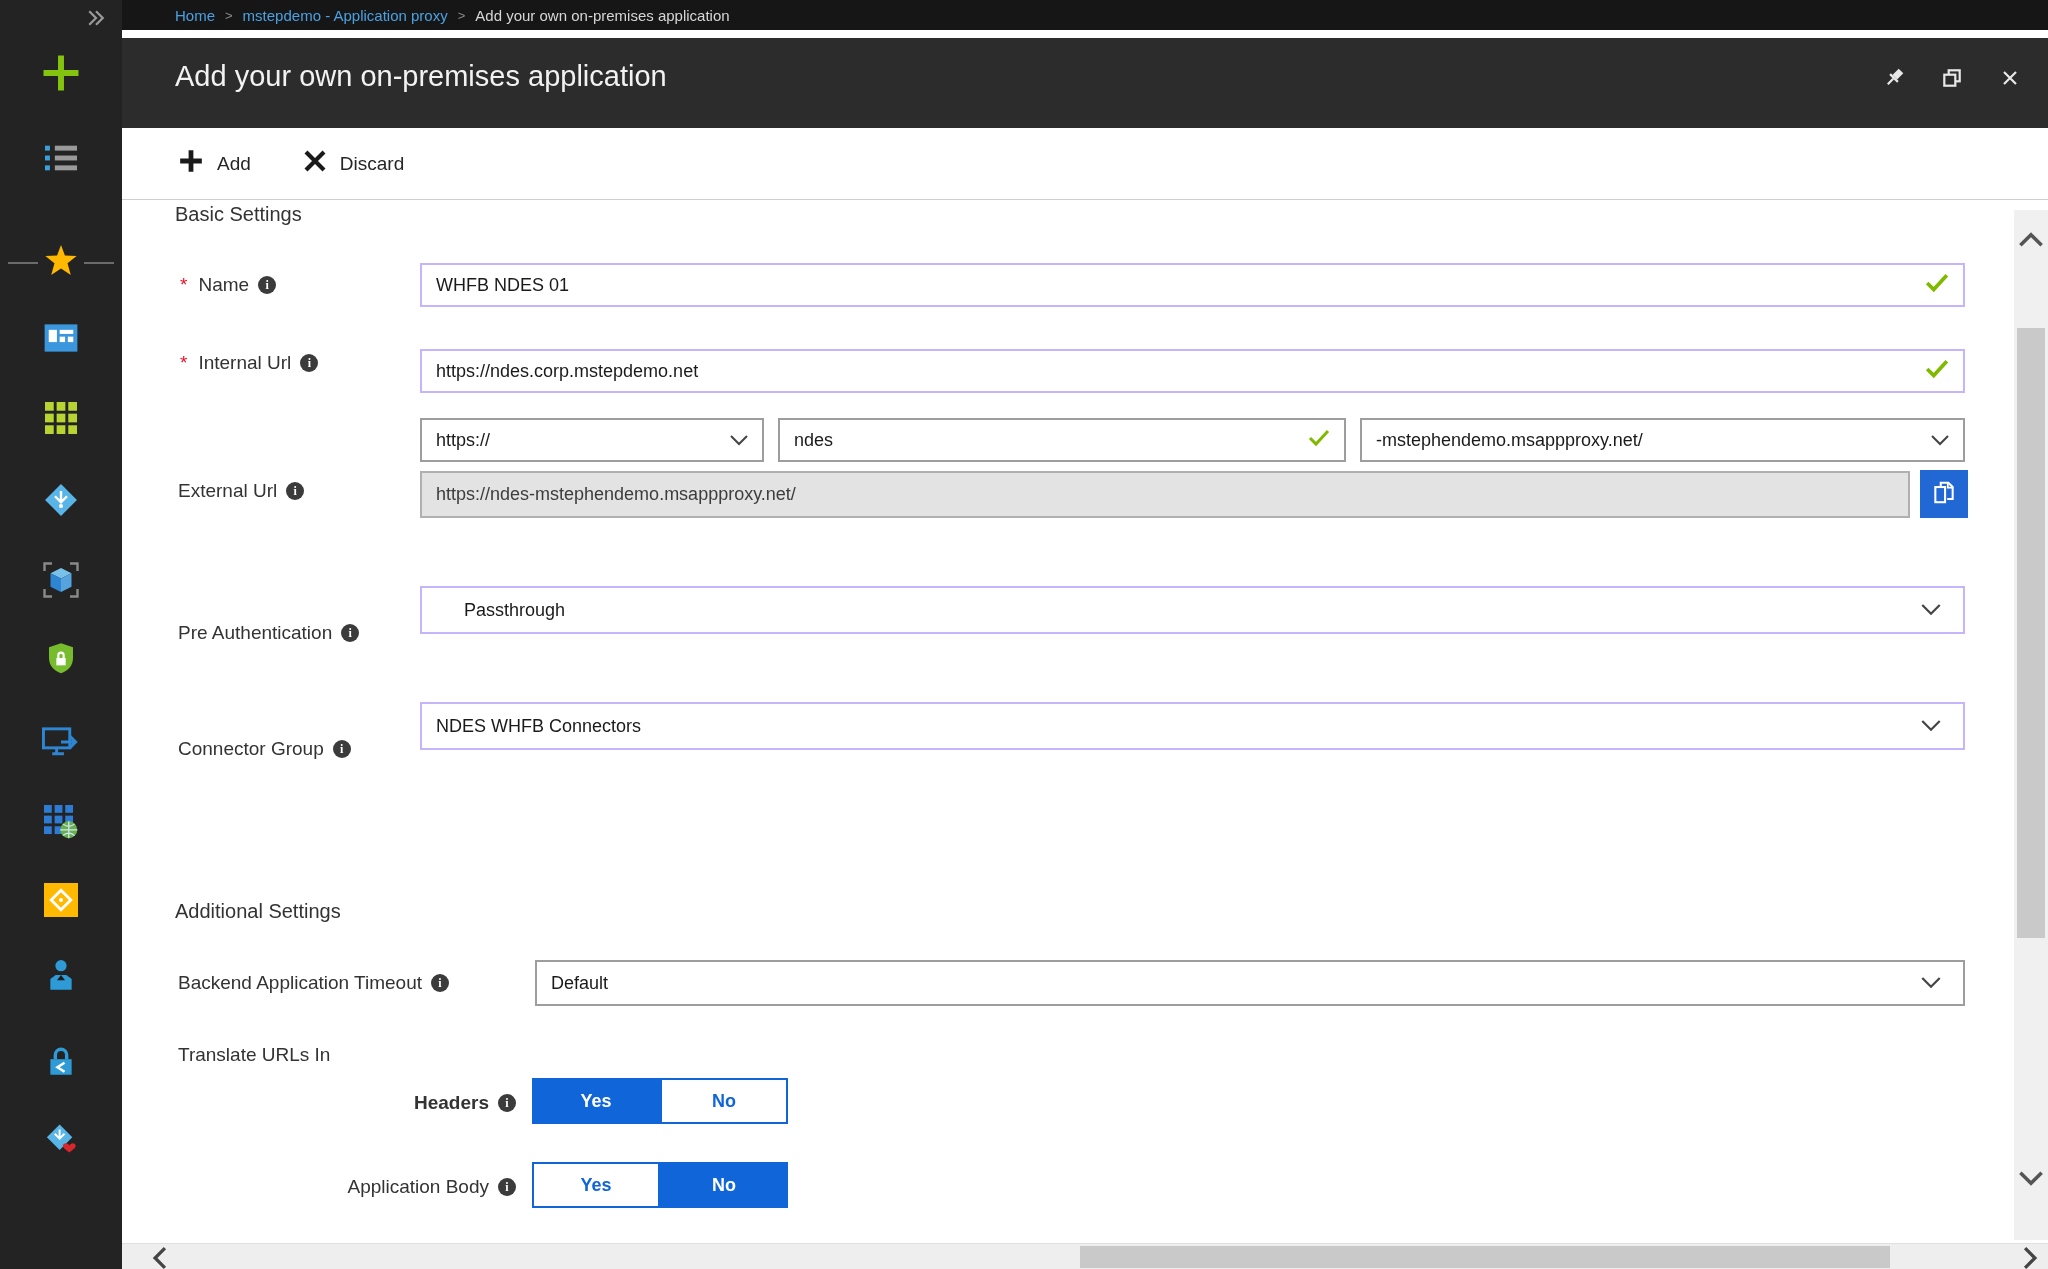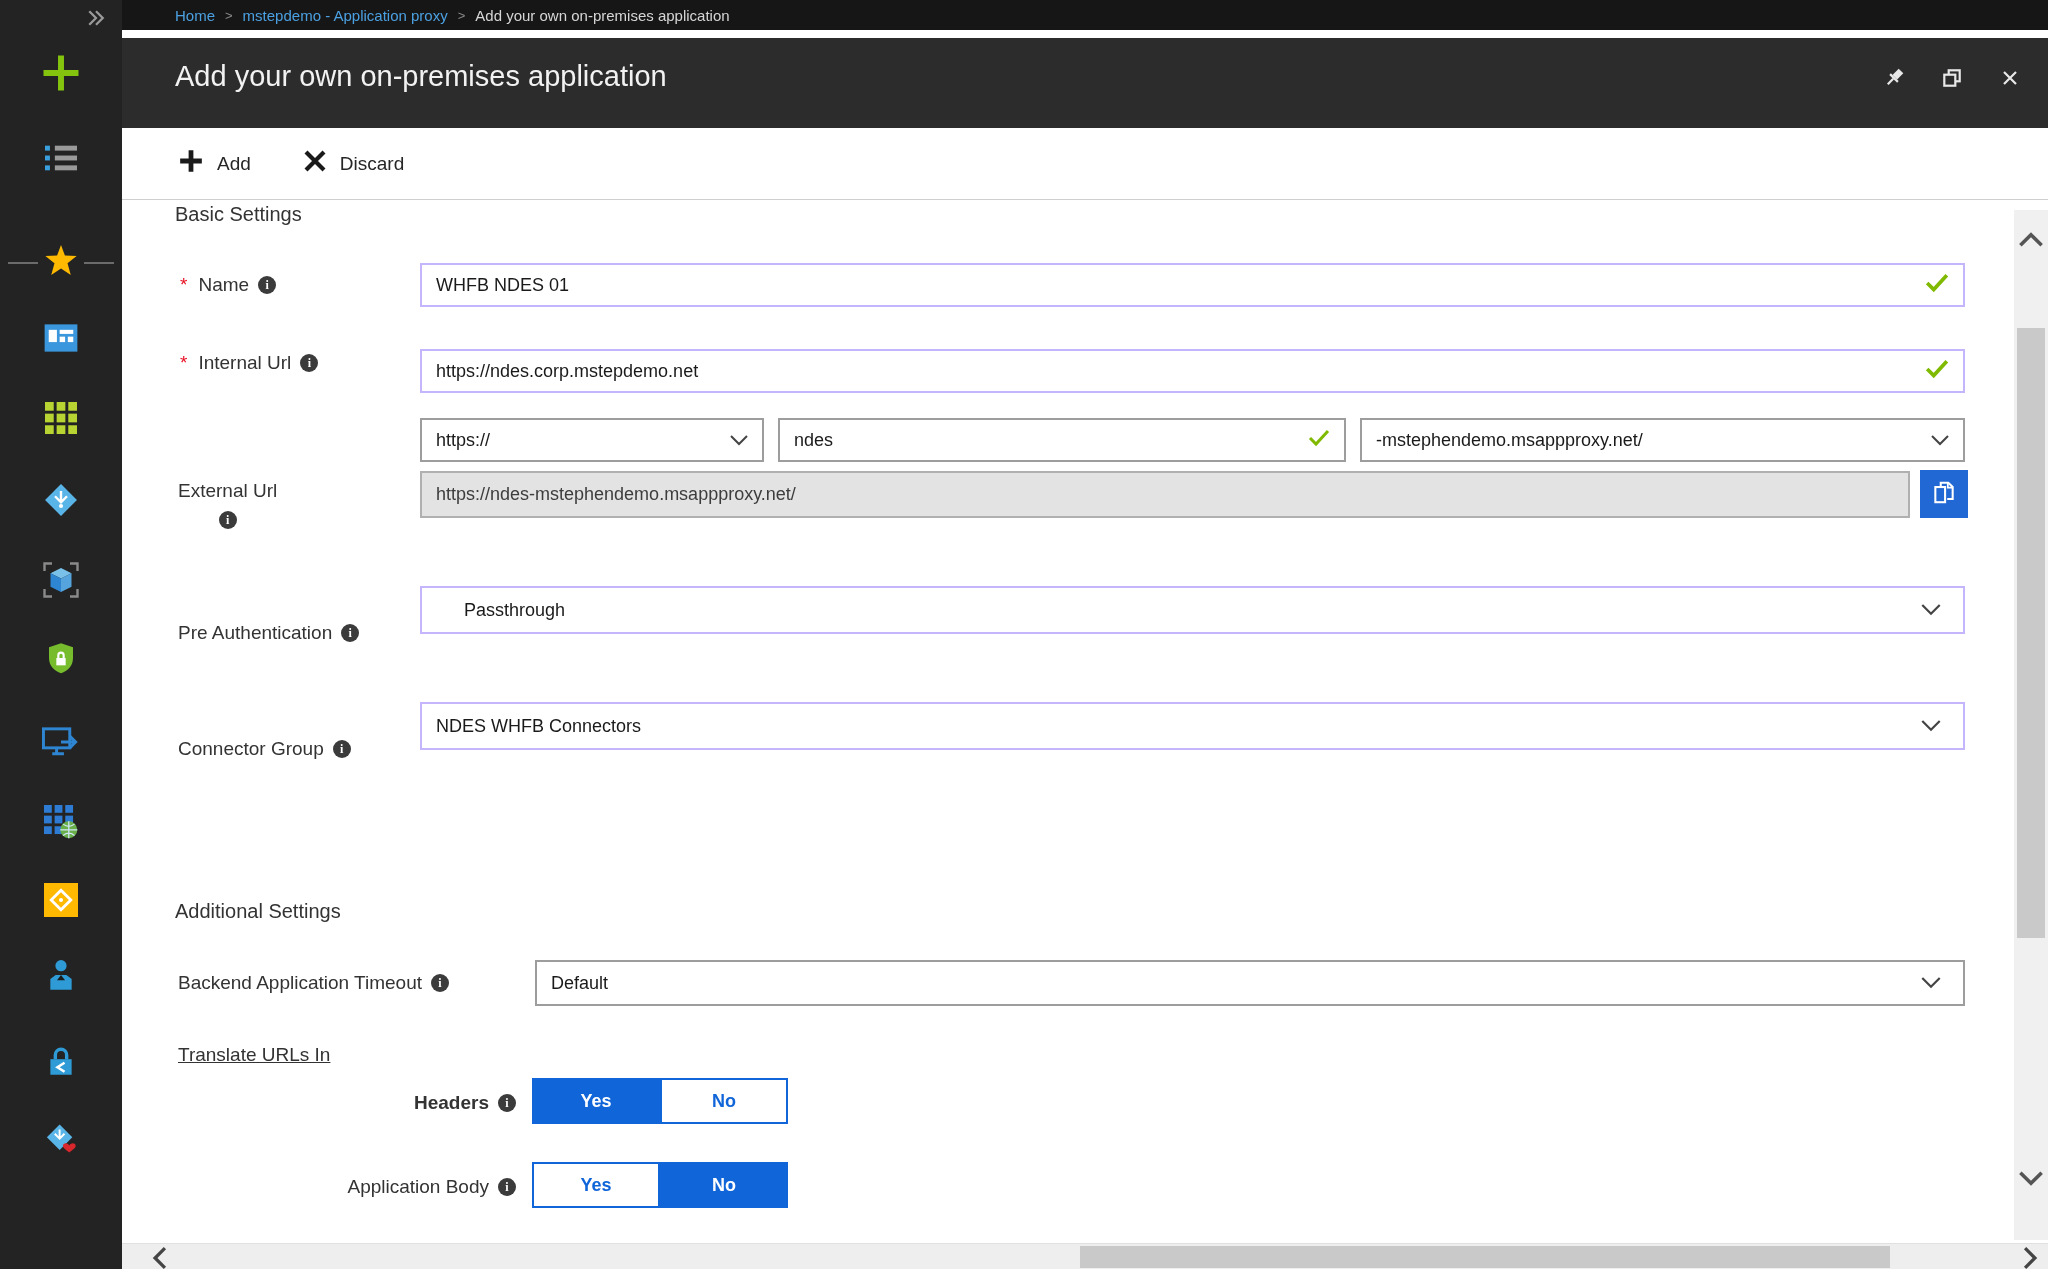--- a/index.html
+++ b/index.html
@@ -333,21 +333,21 @@
   </div>
   <div class="abs tb gray dd" style="left:1360px;top:418px;width:605px;height:44px;">
     <span>-mstephendemo.msappproxy.net/</span>
     <span class="chev-right">
       <svg width="18" height="11" viewBox="0 0 18 11">
           <path d="M1 1 L9 9 L17 1" stroke="#444" stroke-width="2" fill="none"></path>
         </svg>
     </span>
   </div>
 
-  <div class="abs field-label" style="left:178px;top:480px;flex-direction:column;">
+  <div class="abs field-label" style="left:178px;top:480px;">
     <span>External Url</span>
     <span class="info"></span>
   </div>
   <div class="abs tb readonly" style="left:420px;top:471px;width:1490px;height:47px;">
     <span>https://ndes-mstephendemo.msappproxy.net/</span>
   </div>
   <button class="abs copy-btn" style="left:1920px;top:470px;width:48px;height:48px;">
     <span>
       <svg width="26" height="26" viewBox="0 0 24 24">
         <path d="M9 6 V2.5 h7 l4 4 v11 h-5" fill="none" stroke="#fff" stroke-width="1.9"></path>
@@ -391,21 +391,21 @@
   </div>
   <div class="abs tb gray dd" style="left:535px;top:960px;width:1430px;height:46px;">
     <span>Default</span>
     <span class="chev-right" style="margin-right:8px;">
       <svg width="20" height="12" viewBox="0 0 18 11">
           <path d="M1 1 L9 9 L17 1" stroke="#444" stroke-width="2" fill="none"></path>
         </svg>
     </span>
   </div>
 
-  <div class="abs field-label" style="left:178px;top:1044px;text-decoration:underline;">
+  <div class="abs field-label" style="left:178px;top:1044px;">
     <span>Translate URLs In</span>
   </div>
 
   <div class="abs field-label" style="left:300px;top:1092px;width:216px;justify-content:flex-end;font-weight:bold;">
     <span>Headers</span>
     <span class="info"></span>
   </div>
   <div class="abs toggle" style="left:532px;top:1078px;">
     <div class="tg-btn tg-on">Yes</div>
     <div class="tg-btn tg-off">No</div>

